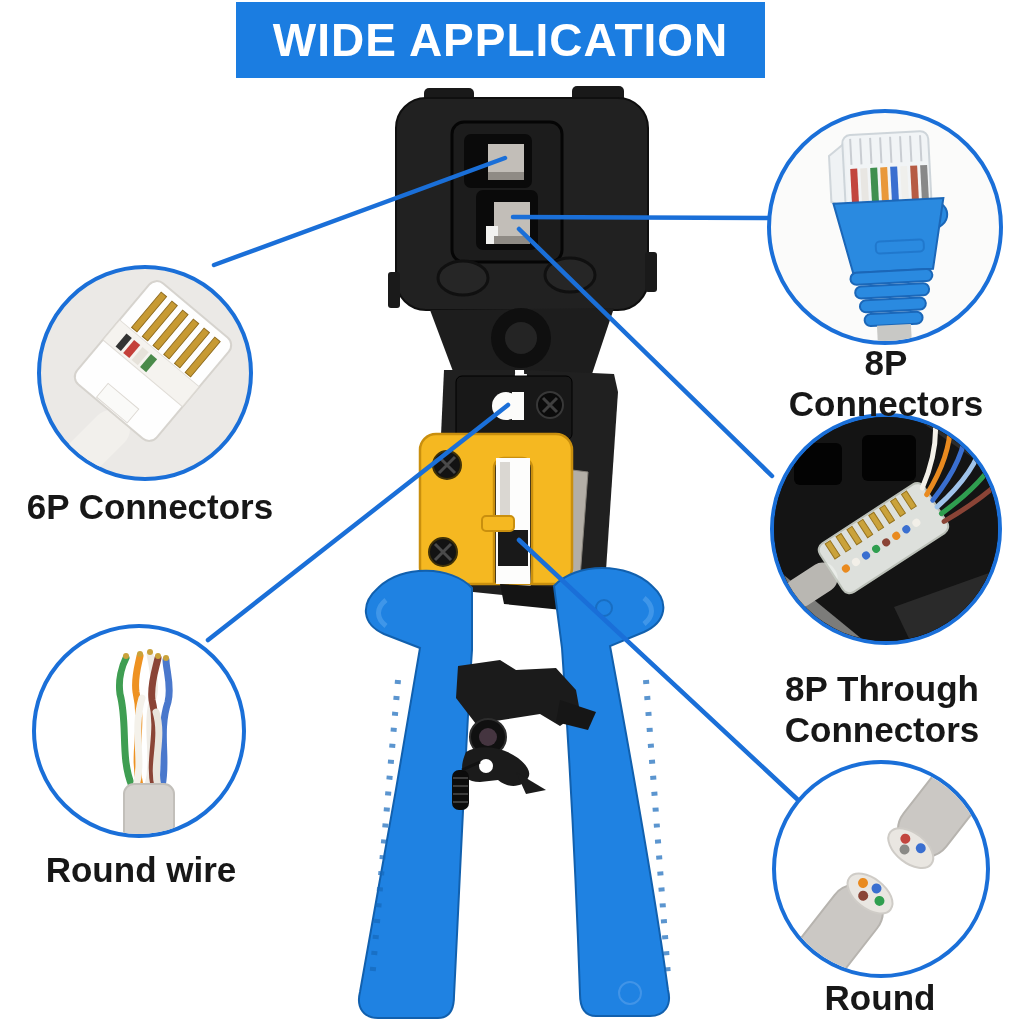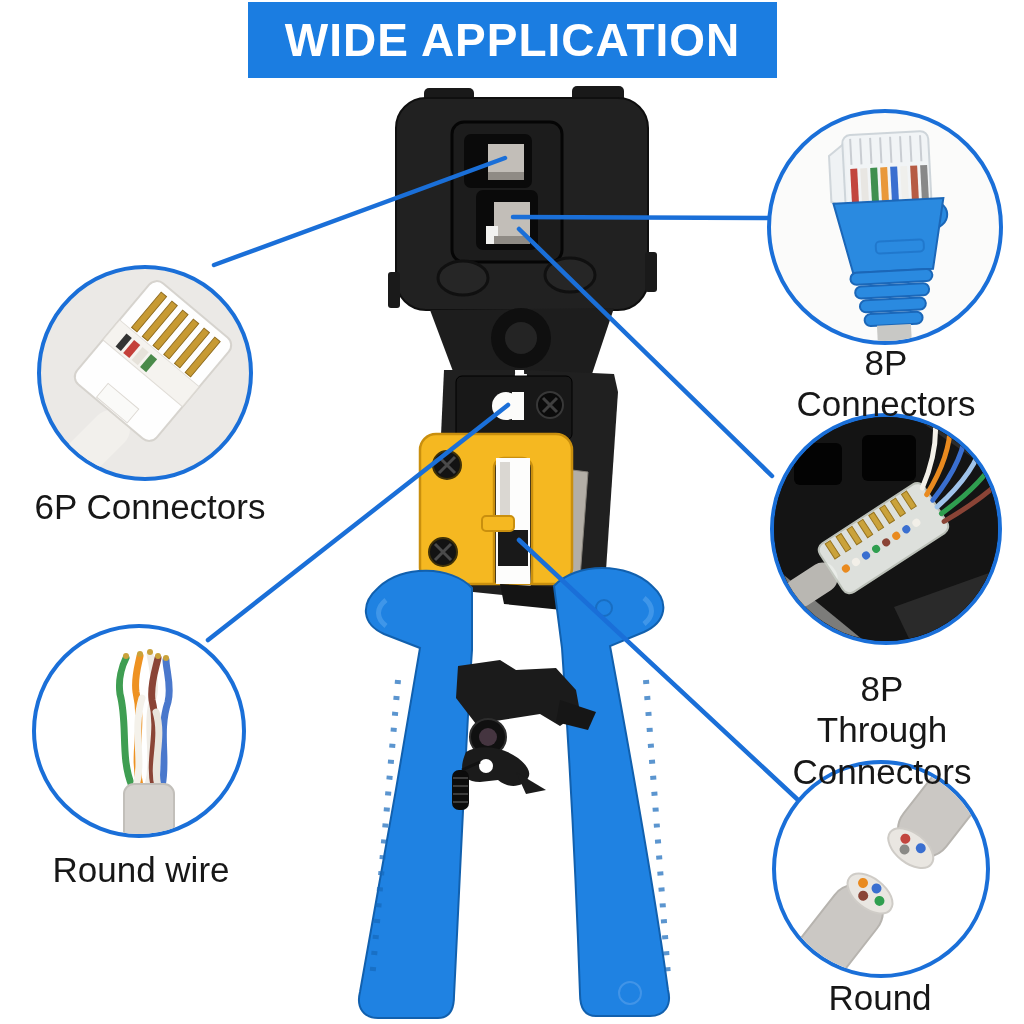--- a/index.html
+++ b/index.html
@@ -1,31 +1,31 @@
 <!DOCTYPE html>
 <html><head>
 <meta charset="utf-8">
 <style>
   html,body{margin:0;padding:0;background:#ffffff;}
   body{width:1024px;height:1024px;position:relative;overflow:hidden;
        font-family:"Liberation Sans","DejaVu Sans",sans-serif;}
-  .banner{position:absolute;left:248px;top:2px;width:529px;height:76px;
+  .banner{position:absolute;left:236px;top:2px;width:529px;height:76px;
           background:#1b7de1;display:flex;align-items:center;justify-content:center;text-align:center;}
   .banner span{color:#ffffff;font-size:46px;font-weight:700;letter-spacing:1px;white-space:nowrap;}
   .tool-layer{position:absolute;left:0;top:0;width:1024px;height:1024px;z-index:1;}
   .callout-circle{position:absolute;border:4px solid #1a6fd8;border-radius:50%;
                   overflow:hidden;z-index:2;box-sizing:border-box;}
   .callout-circle svg{display:block;}
   .c-6p{left:37px;top:265px;width:216px;height:216px;background:#ebe9e6;}
   .c-8p{left:767px;top:109px;width:236px;height:236px;background:#fbfbfa;}
   .c-thru{left:770px;top:413px;width:232px;height:232px;background:#121212;}
   .c-round{left:32px;top:624px;width:214px;height:214px;background:#ffffff;}
   .c-flat{left:772px;top:760px;width:218px;height:218px;background:#ffffff;}
   .label{position:absolute;transform:translateX(-50%);z-index:3;color:#171717;
-         font-size:35px;font-weight:400;text-align:center;white-space:pre-line;
+         font-size:35px;font-weight:700;text-align:center;white-space:pre-line;
          line-height:1.18;}
   .lbl-6p{left:150px;top:478px;margin-top:8px;}
   .lbl-8p{left:886px;top:342px;}
   .lbl-thru{left:882px;top:644px;margin-top:24px;}
   .lbl-round{left:141px;top:849px;}
   .lbl-flat{left:880px;top:977px;}
 </style>
 </head>
 <body>
 

